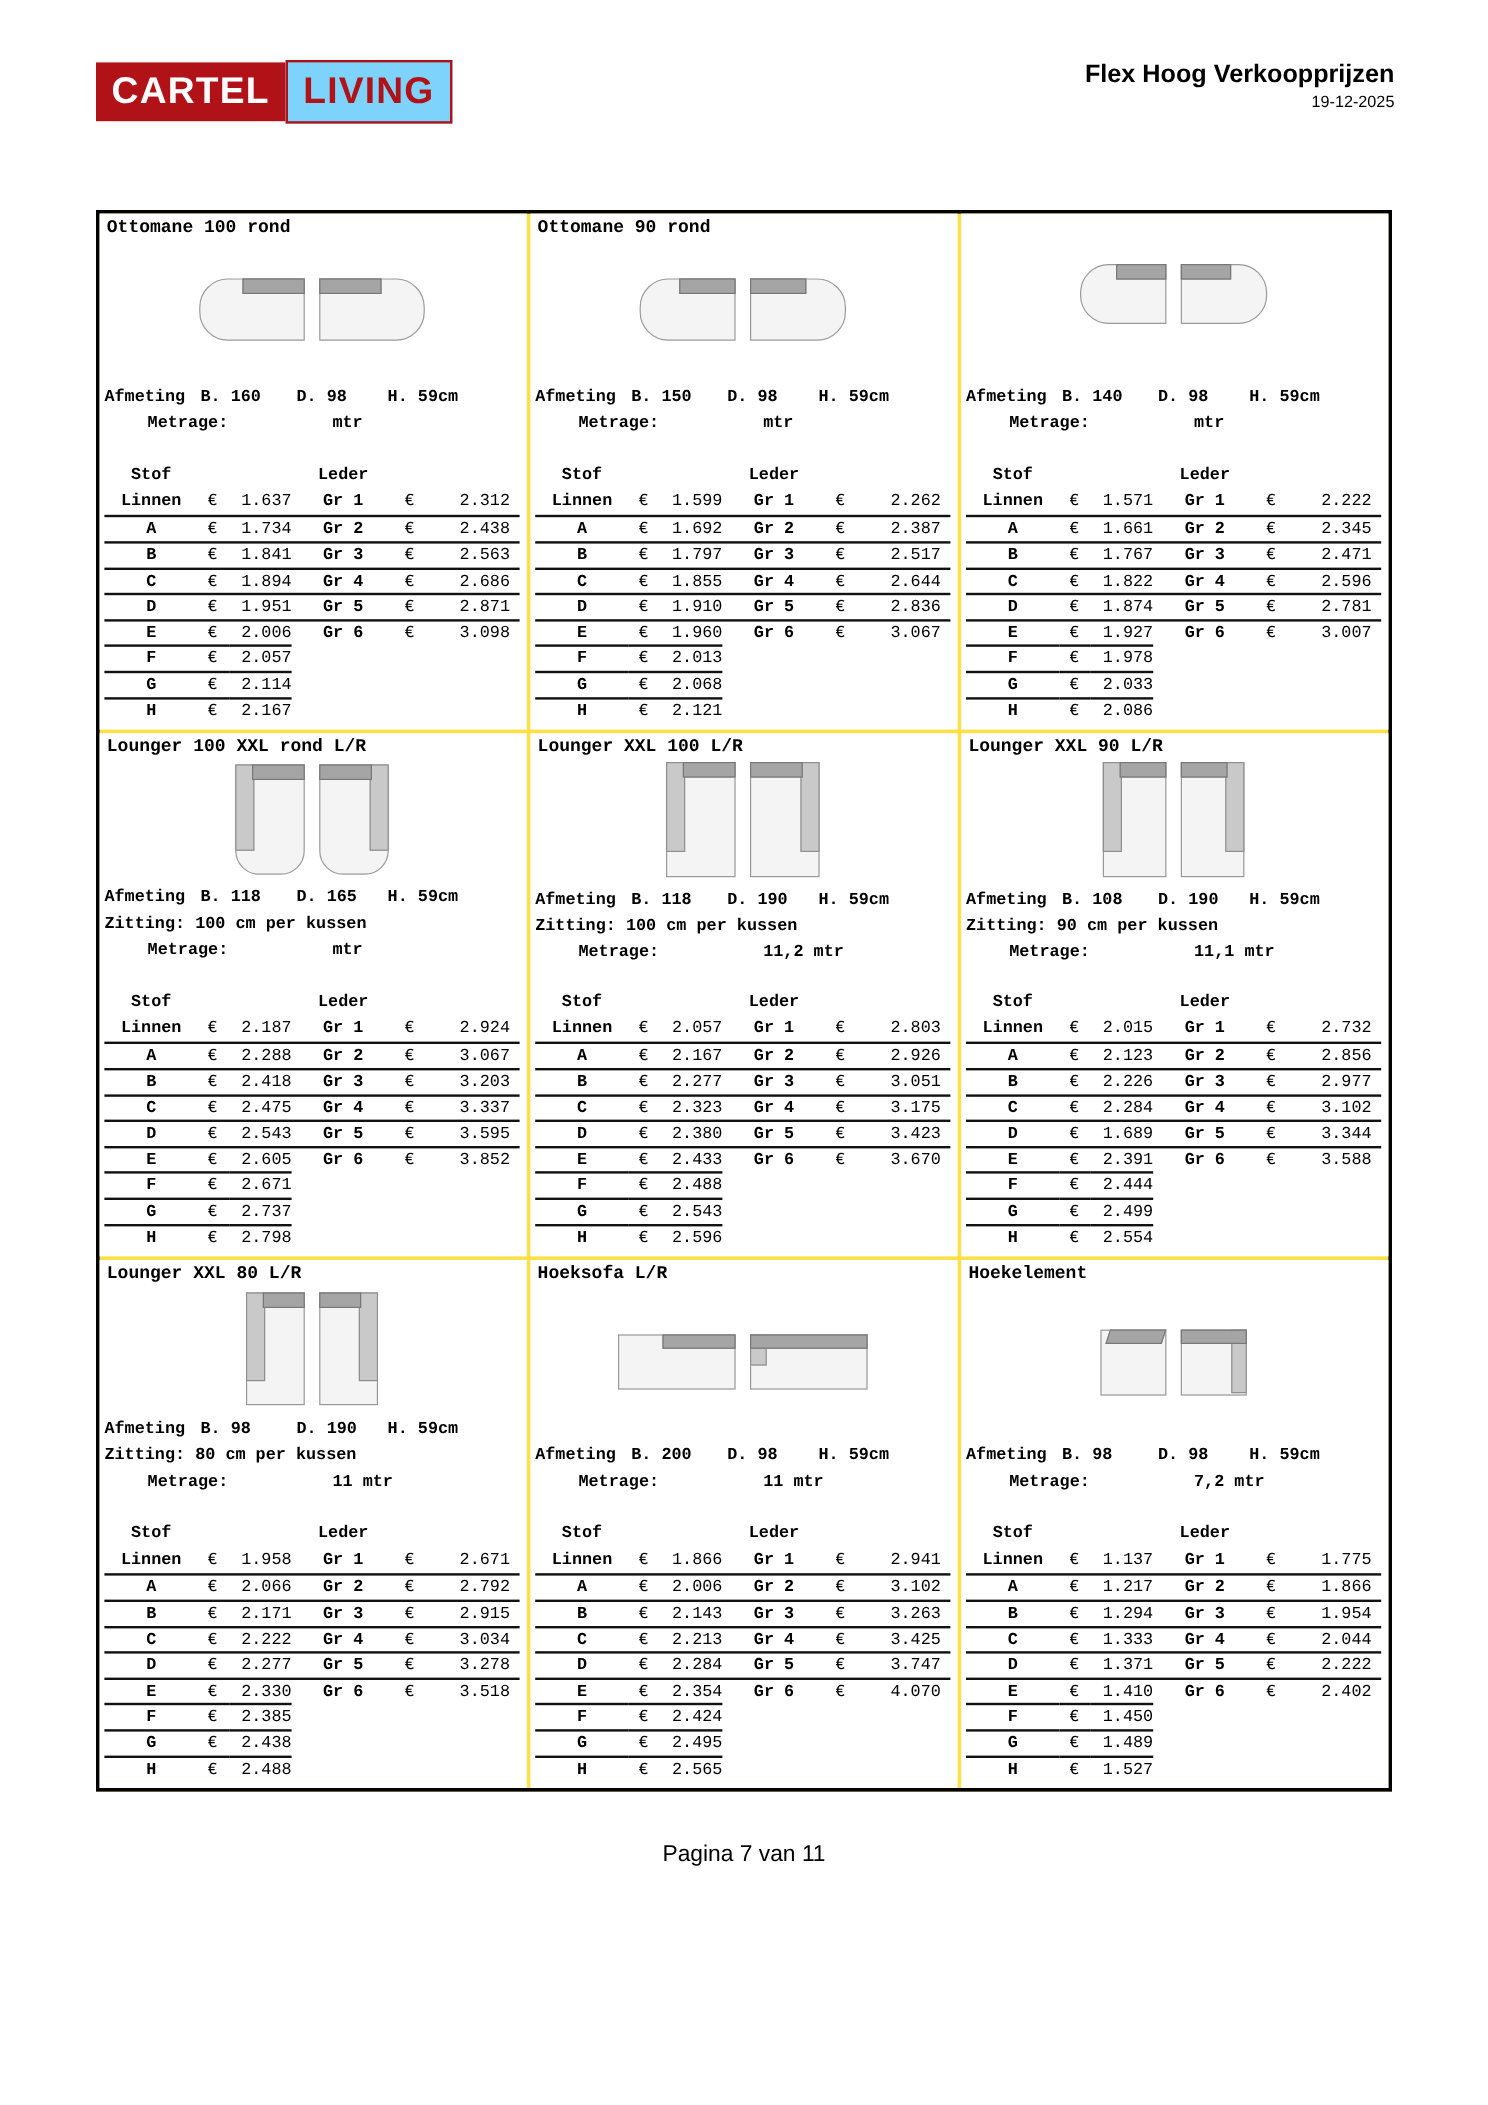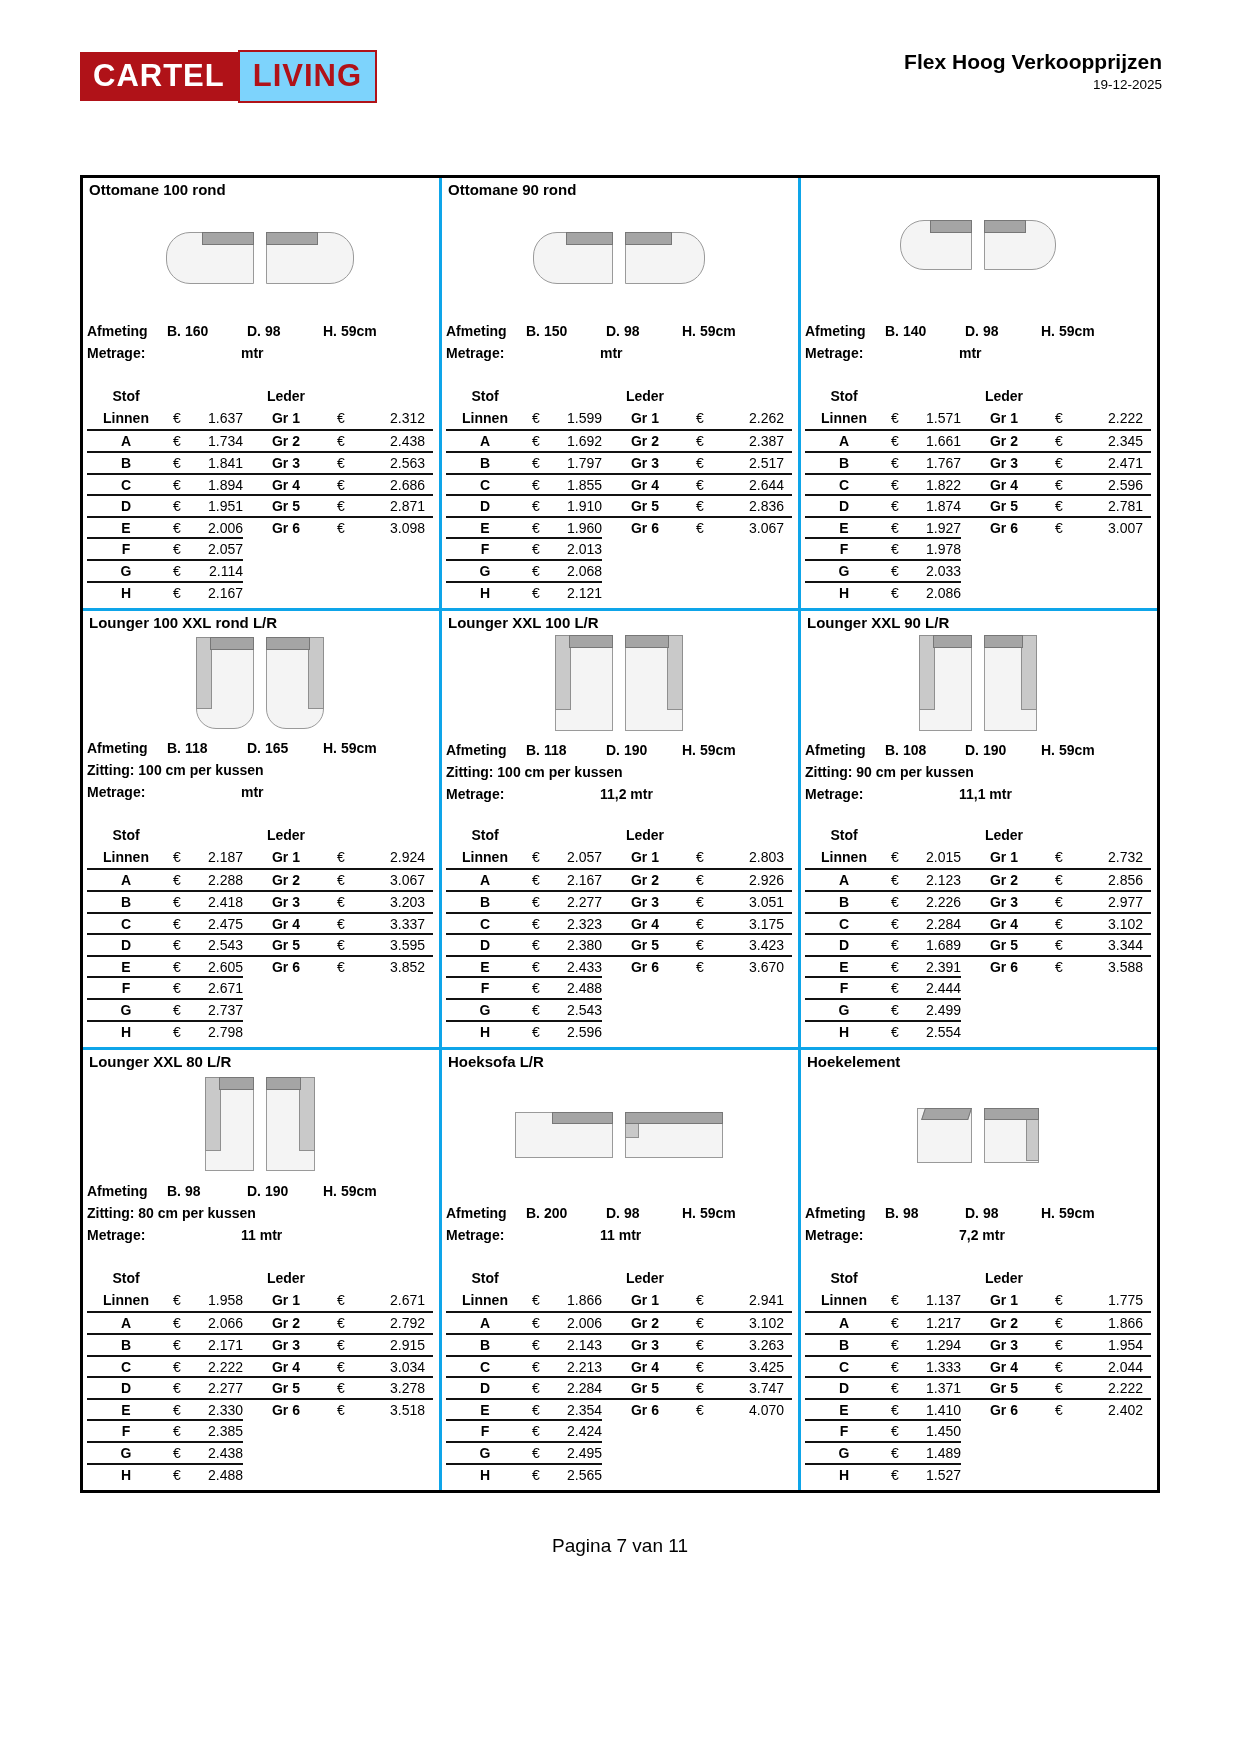--- a/index.html
+++ b/index.html
@@ -23,21 +23,21 @@
   .logo .cartel{background:var(--brand-red);color:#fff;}
   .logo .living{background:#7dd3fc;color:var(--brand-red);border:2px solid var(--brand-red);}
   .htright{text-align:right;}
   .htitle{font-size:21px;font-weight:bold;line-height:1.15;}
   .hdate{font-size:13.5px;margin-top:3px;}
   
   .pgrid{
     margin:72px 80px 0 80px;
     display:grid;grid-template-columns:repeat(3,1fr);
     grid-template-rows:430px 436px 440px;
-    background:#0ea5e9;gap:3px;border:3px solid #000;
+    background:#fde047;gap:3px;border:3px solid #000;font-family:Liberation Mono, monospace;
   }
   .panel{background:#fff;display:flex;flex-direction:column;padding:0 6px 6px 4px;overflow:hidden;}
   .title{font-weight:bold;font-size:15px;padding:3px 0 0 2px;height:26px;}
   
   .diagram{flex:1;display:flex;align-items:center;justify-content:center;gap:12px;padding-bottom:8px;}
   .piece{position:relative;background:var(--seat);border:1px solid #9a9a9a;}
   .piece i{position:absolute;display:block;background:var(--back);border:1px solid #777;}
   .piece .arm{background:var(--arm);border:1px solid #8f8f8f;}
   .d-ottomane-rond .left{border-radius:24px 0 0 24px;}
   .d-ottomane-rond .right{border-radius:0 24px 24px 0;}
@@ -62,21 +62,21 @@
   .d-hoeksofa .right .back{top:-1px;left:-1px;right:-1px;height:12px;}
   .d-hoeksofa .right .arm{top:-1px;left:-1px;width:14px;height:58%;}
   .p7 .piece{width:98px;height:46px;}
   .d-hoekelement .left .back{top:-1px;left:7px;right:-1px;height:12px;transform:skewX(-18deg);transform-origin:top right;}
   .d-hoekelement .right .back{top:-1px;left:-1px;right:-1px;height:12px;}
   .d-hoekelement .right .arm{top:-1px;right:-1px;width:13px;height:100%;}
   .p8 .piece{width:55px;height:55px;}
   
   .info{font-weight:bold;height:22px;line-height:22px;}
   .afm{display:grid;grid-template-columns:80px 80px 76px auto;}
-  .mtrline{display:grid;grid-template-columns:154px auto;}
+  .mtrline{display:grid;grid-template-columns:154px auto;margin-left:36px;}
   .zitting{height:22px;}
   .tgap{height:22px;}
   
   .ptable{height:216px;}
   .trow{display:grid;grid-template-columns:78px 26px 52px 86px 26px 1fr;height:21.6px;}
   .cell{line-height:21px;white-space:nowrap;}
   .cell.lab{font-weight:bold;text-align:center;}
   .cell.h{font-weight:bold;text-align:center;}
   .thead .h:last-child{grid-column:4;}
   .cell.eur{text-align:left;padding-left:8px;}

